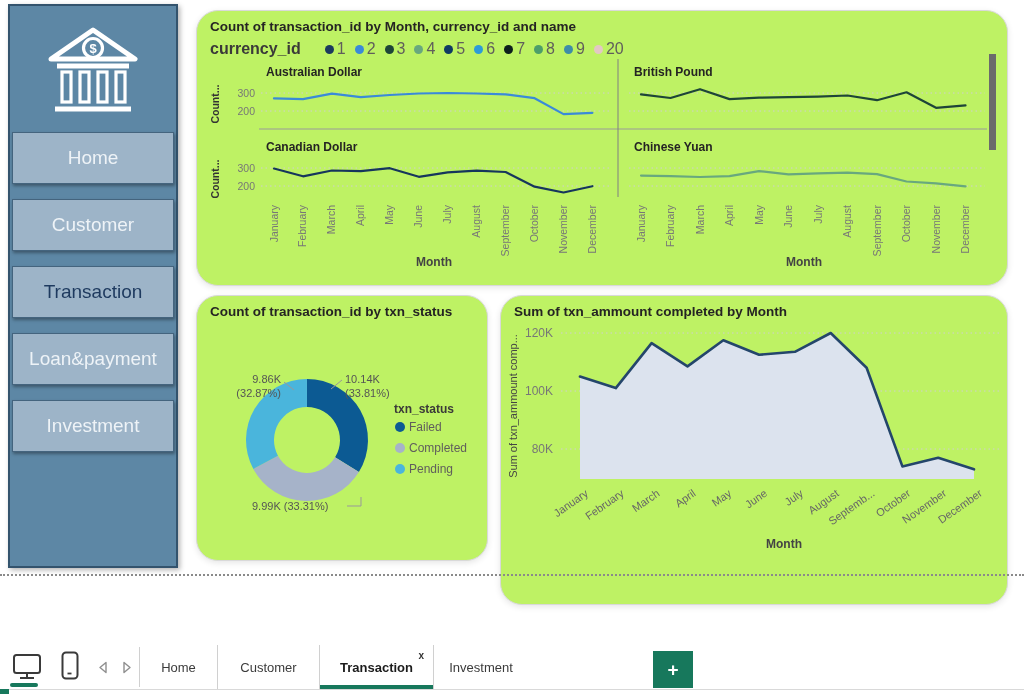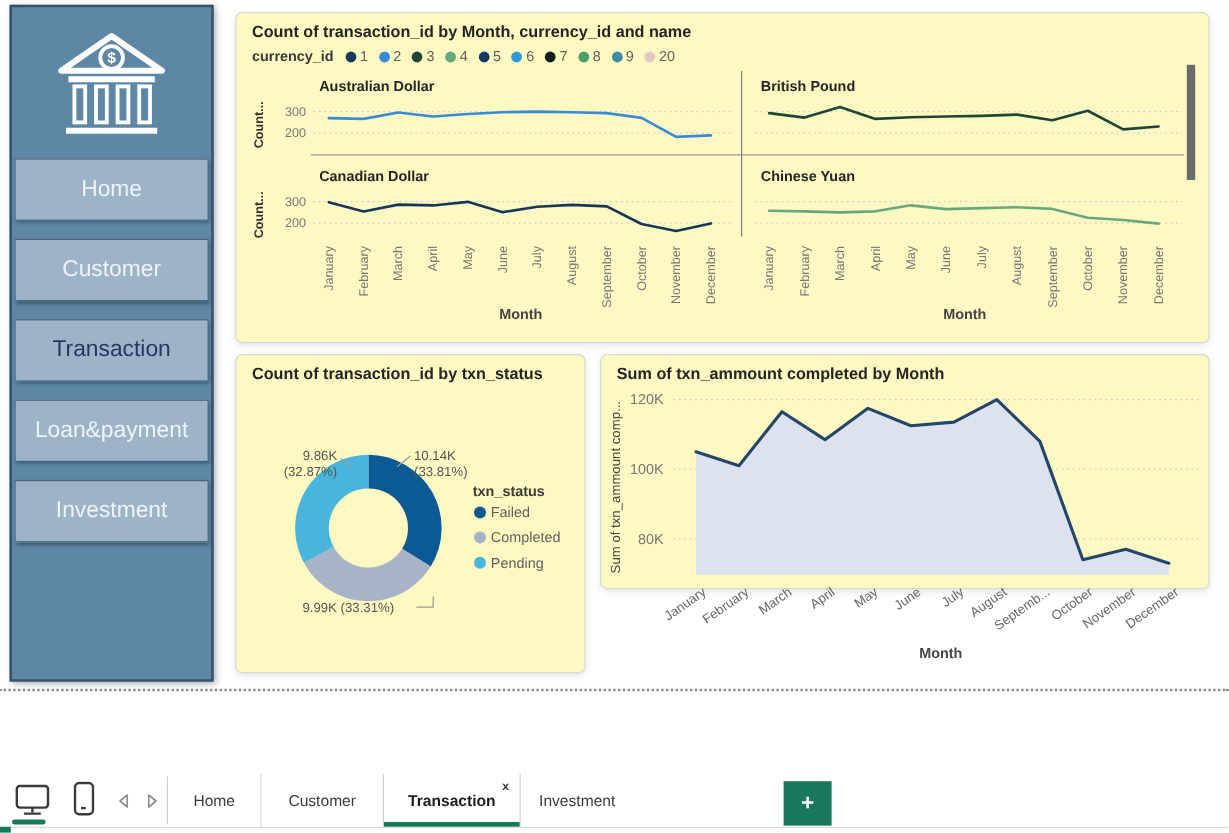--- a/index.html
+++ b/index.html
@@ -11,28 +11,28 @@
     background:#5d87a5; border:2px solid #33536d; box-shadow:2px 2px 5px rgba(0,0,0,.3); }
   .bank-icon-wrap { width:100%; height:118px; display:flex; align-items:center; justify-content:center; padding-top:14px; }
   .side-btn { position:relative; margin:0 2px 15px 2px; height:52px; background:#9db4c8;
     border:1px solid #44647e; box-shadow:1px 2px 3px rgba(0,0,0,.35);
     display:flex; align-items:center; justify-content:center;
     color:#eef3f7; font-size:19px; cursor:pointer; }
   .side-btn.active { color:#1e3a5f; }
   .side-nav { margin-top:8px; }
 
   
-  .card { position:absolute; background:#fef9c3; border:1px solid #d9d9d9; border-radius:6px;
+  .card { position:absolute; background:#bef264; border:1px solid #d9d9d9; border-radius:22px;
     box-shadow:0 2px 6px rgba(0,0,0,.10); }
   .card-top { left:196px; top:10px; width:812px; height:276px; }
   .card-donut { left:196px; top:295px; width:292px; height:266px; }
-  .card-area { left:500px; top:295px; width:508px; height:196px;padding-left:20px; }
+  .card-area { left:500px; top:295px; width:508px; height:310px;padding-left:20px; }
   .card-title { position:absolute; left:13px; top:8px; font-size:13.5px; font-weight:600; color:#252423; white-space:nowrap; }
 
-  .legend-row { position:absolute; left:13px; top:29px; display:flex; align-items:center; font-size:12px; color:#605e5c; }
+  .legend-row { position:absolute; left:13px; top:29px; display:flex; align-items:center; font-size:16px; color:#605e5c;gap:14px; }
   .legend-row .lg-label { font-weight:700; color:#3b3a39; margin-right:10px; }
   .lg-item { display:flex; align-items:center; margin-right:9px; cursor:pointer; }
   .lg-item .dot { width:9px; height:9px; border-radius:50%; margin-right:3px; }
 
   .chart-svg { position:absolute; left:0; }
   .scrollbar-thumb { position:absolute; right:11px; top:43px; width:7px; height:96px; background:#6b6b6b; }
 
   
   .page-dots { position:absolute; left:0; top:574px; width:1024px; height:0; border-top:2px dotted #8a8a8a; }
 

